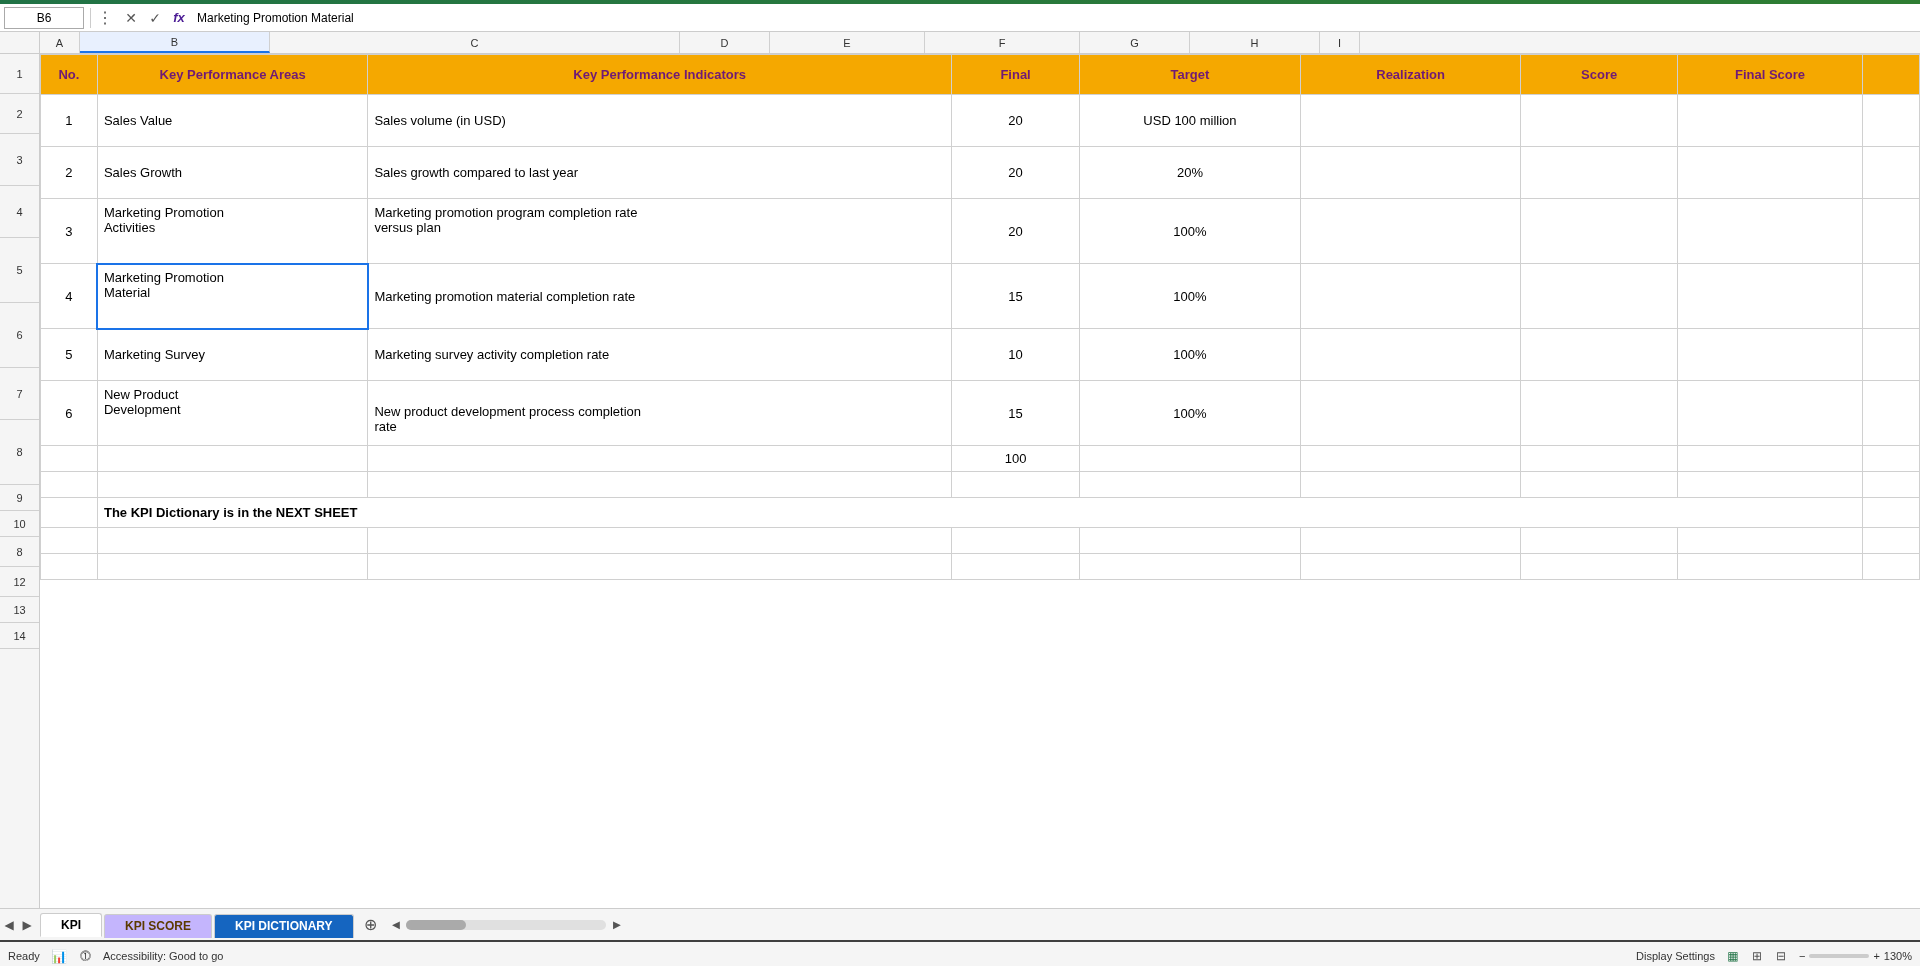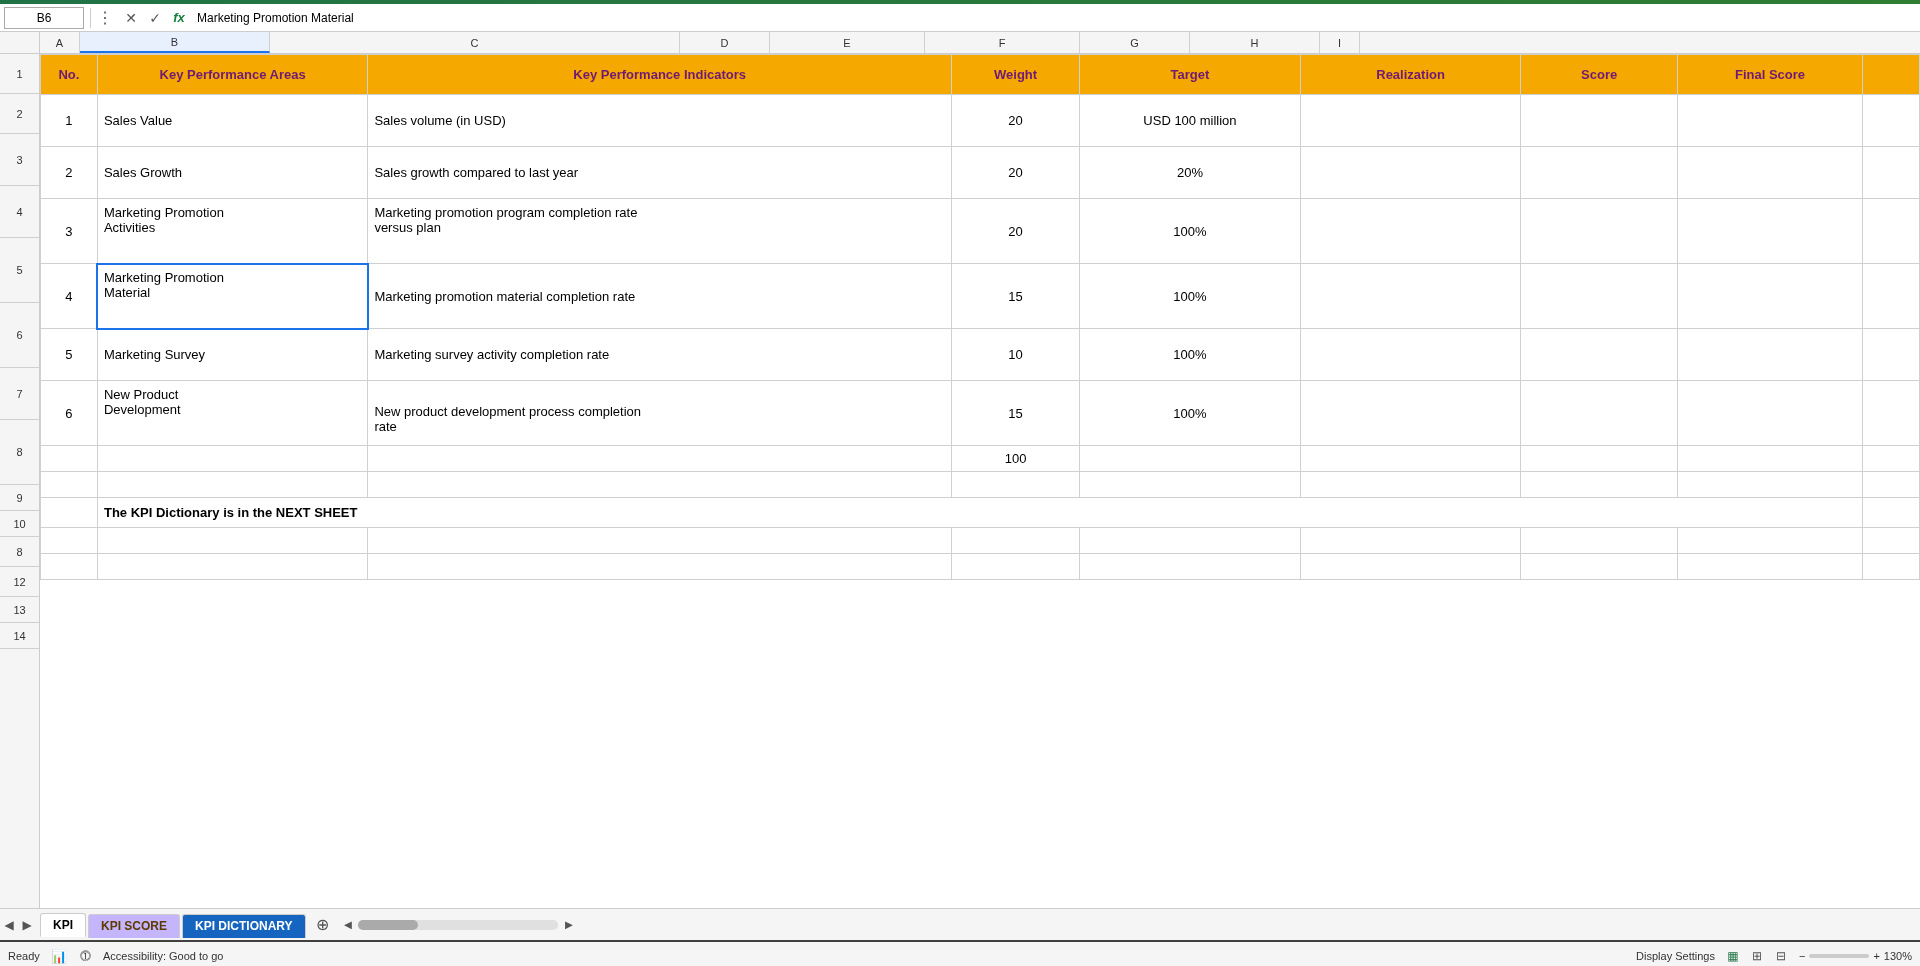--- a/index.html
+++ b/index.html
@@ -206,21 +206,21 @@
       display: flex;
       align-items: center;
       justify-content: center;
       color: #555;
       cursor: pointer;
       font-size: 12px;
     }
 
     .sheet-tab {
       height: 24px;
-      padding: 0 12px;
+      padding: 0 20px;
       display: flex;
       align-items: center;
       justify-content: center;
       font-size: 12px;
       cursor: pointer;
       border: 1px solid #ccc;
       border-bottom: none;
       background: #e0e0e0;
       color: #333;
       margin-top: 2px;
@@ -337,21 +337,21 @@
 <body>
 
 <div class="top-bar"></div>
 
 <div class="formula-bar">
   <div class="name-box">B6</div>
   <div class="formula-bar-sep"></div>
   <div class="formula-dots">⋮</div>
   <div class="formula-btn">✕</div>
   <div class="formula-btn">✓</div>
-  <div class="formula-btn" style="font-style:italic; font-weight:bold; color:#15803d; font-size:13px;">fx</div>
+  <div class="formula-btn" style="font-style:italic; font-weight:bold; color:#4c1d95; font-size:13px;">fx</div>
   <input class="formula-input" type="text" value="Marketing Promotion Material" style="">
 </div>
 
 <div class="spreadsheet">
 
   <div class="col-headers">
     <div class="row-num-header"></div>
     <div class="col-header" style="width:40px; min-width:40px;">A</div>
     <div class="col-header active" style="width:190px; min-width:190px;">B</div>
     <div class="col-header" style="width:410px; min-width:410px;">C</div>
@@ -395,21 +395,21 @@
           <col style="width:130px">
           <col style="width:40px">
         </colgroup>
 
         <tbody>
 
         <tr class="header-row" style="height:40px;">
           <td class="text-center">No.</td>
           <td class="text-center">Key Performance Areas</td>
           <td class="text-center">Key Performance Indicators</td>
-          <td class="text-center">Weight</td>
+          <td class="text-center">Final</td>
           <td class="text-center">Target</td>
           <td class="text-center">Realization</td>
           <td class="text-center">Score</td>
           <td class="text-center">Final Score</td>
           <td></td>
         </tr>
 
         <tr class="data-row" style="height:52px;">
           <td class="text-center">1</td>
           <td>Sales Value</td>

